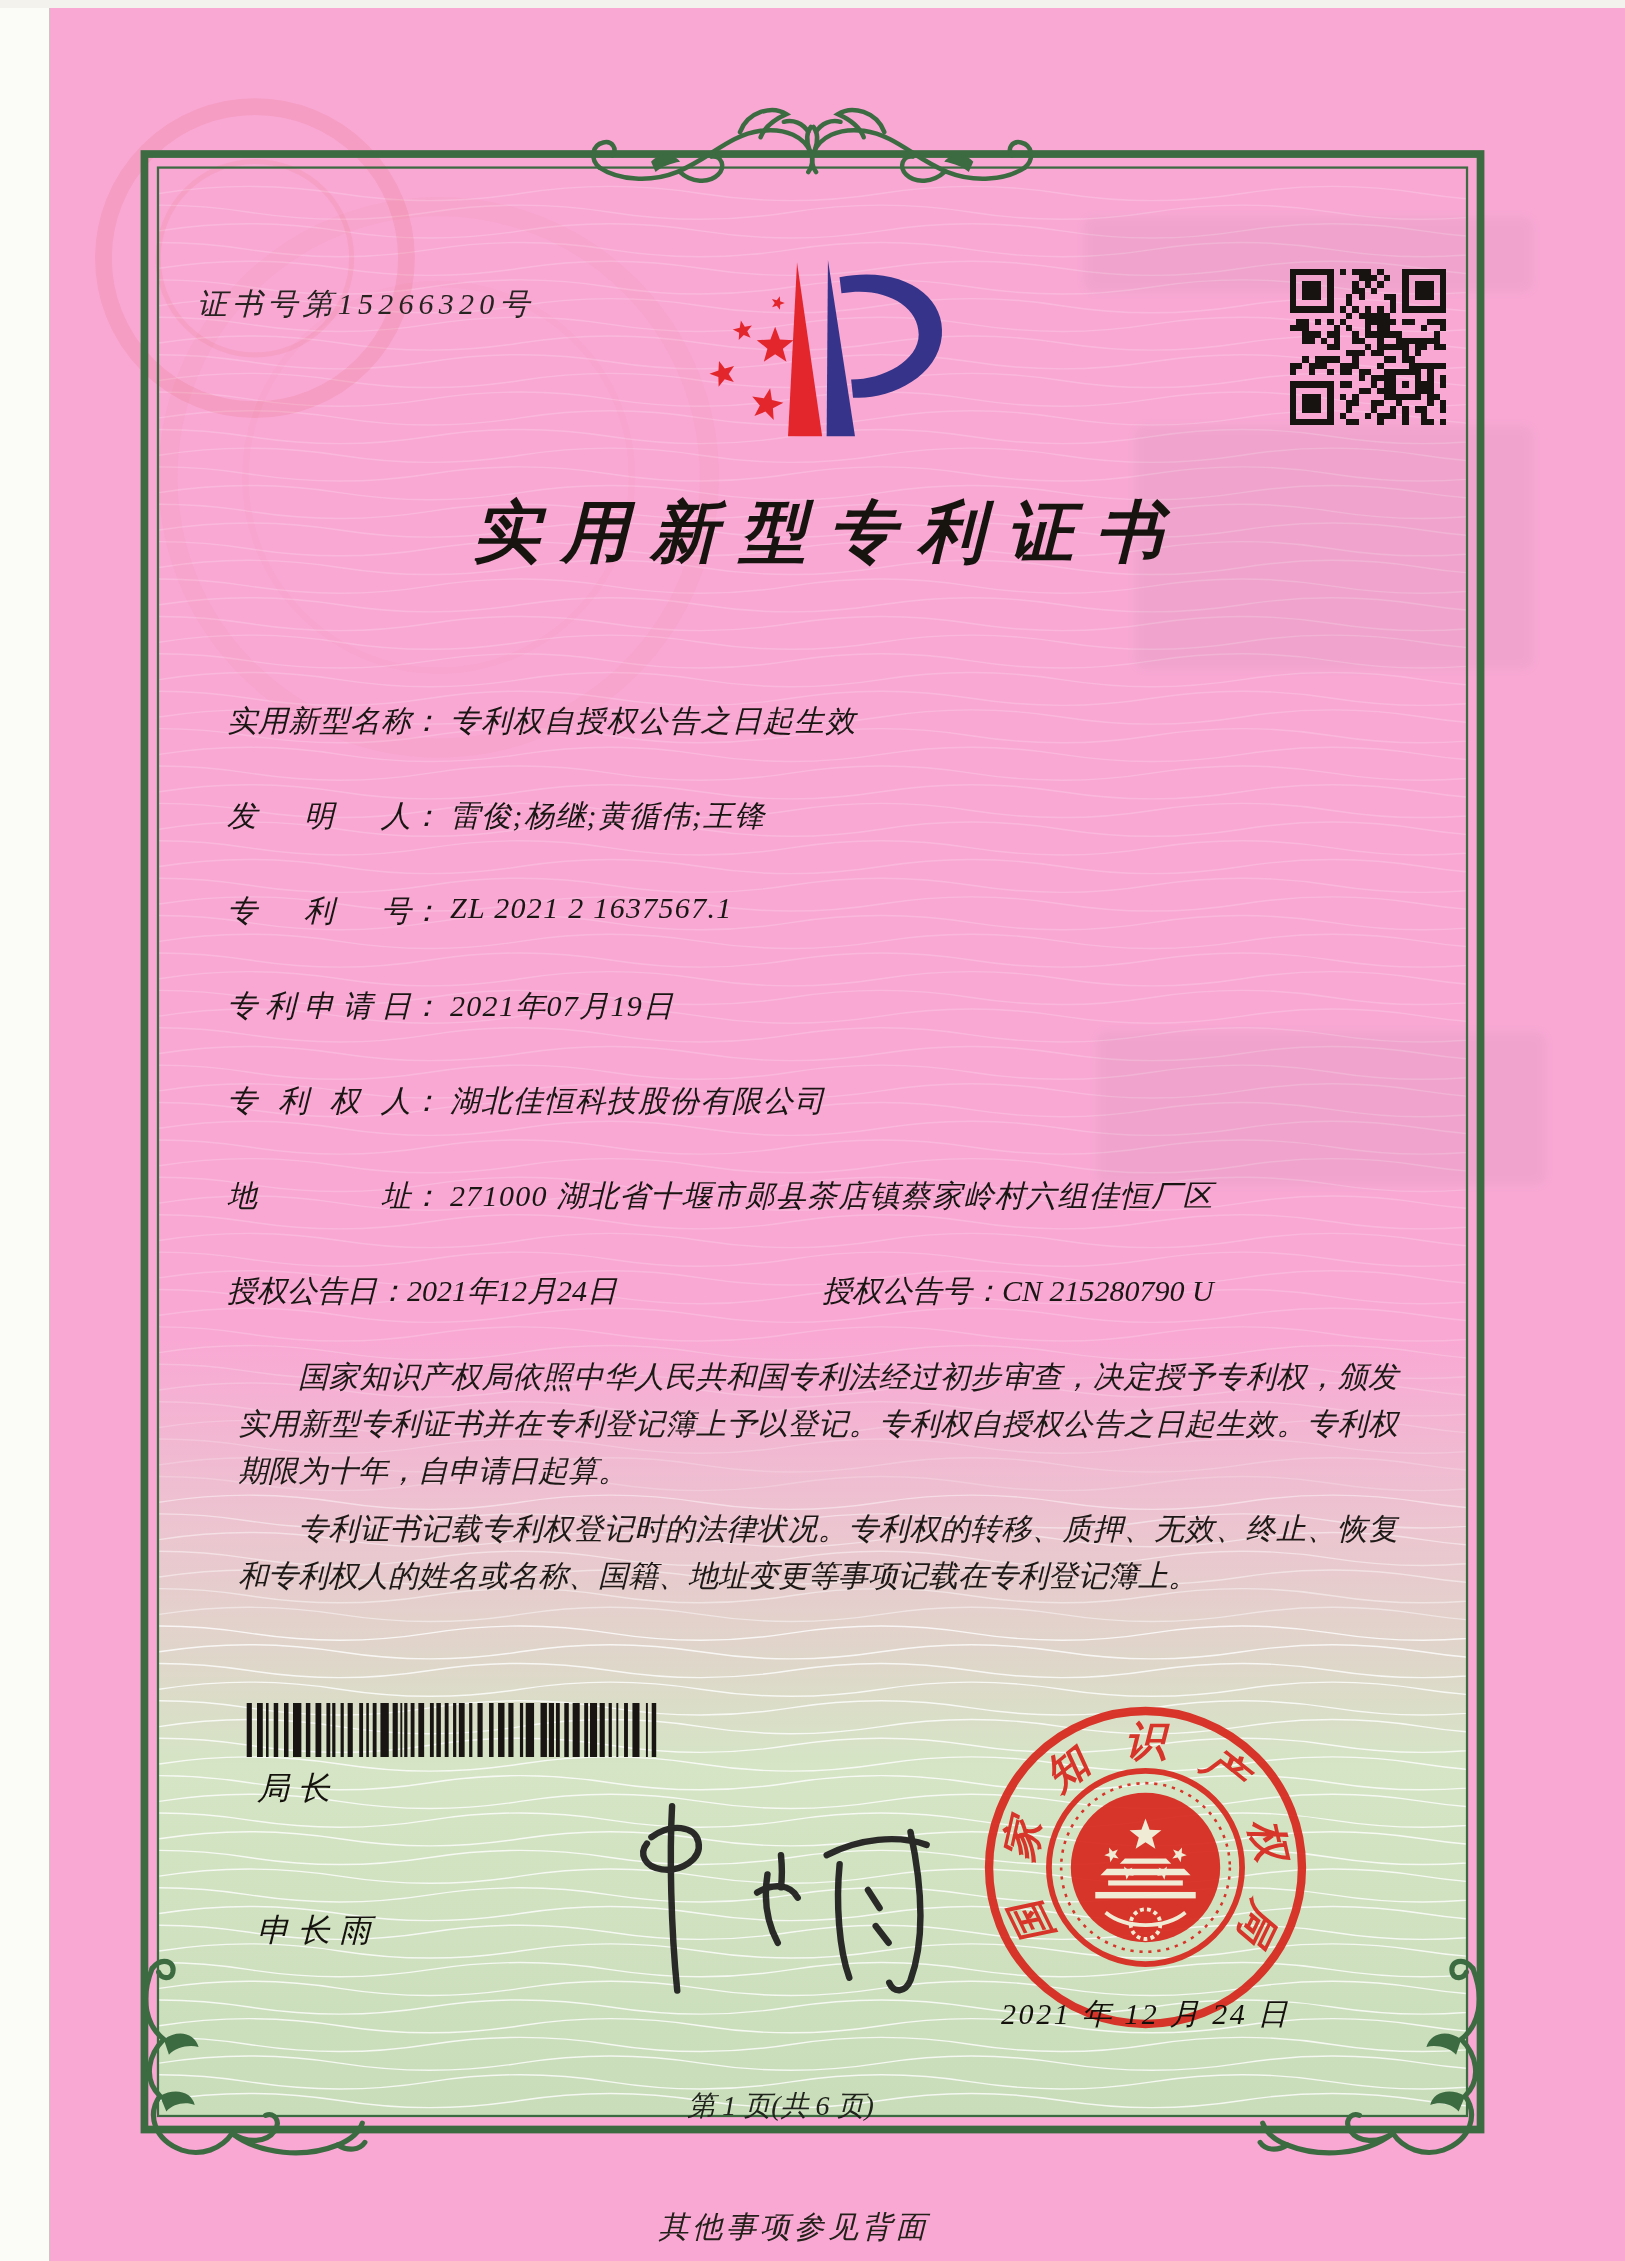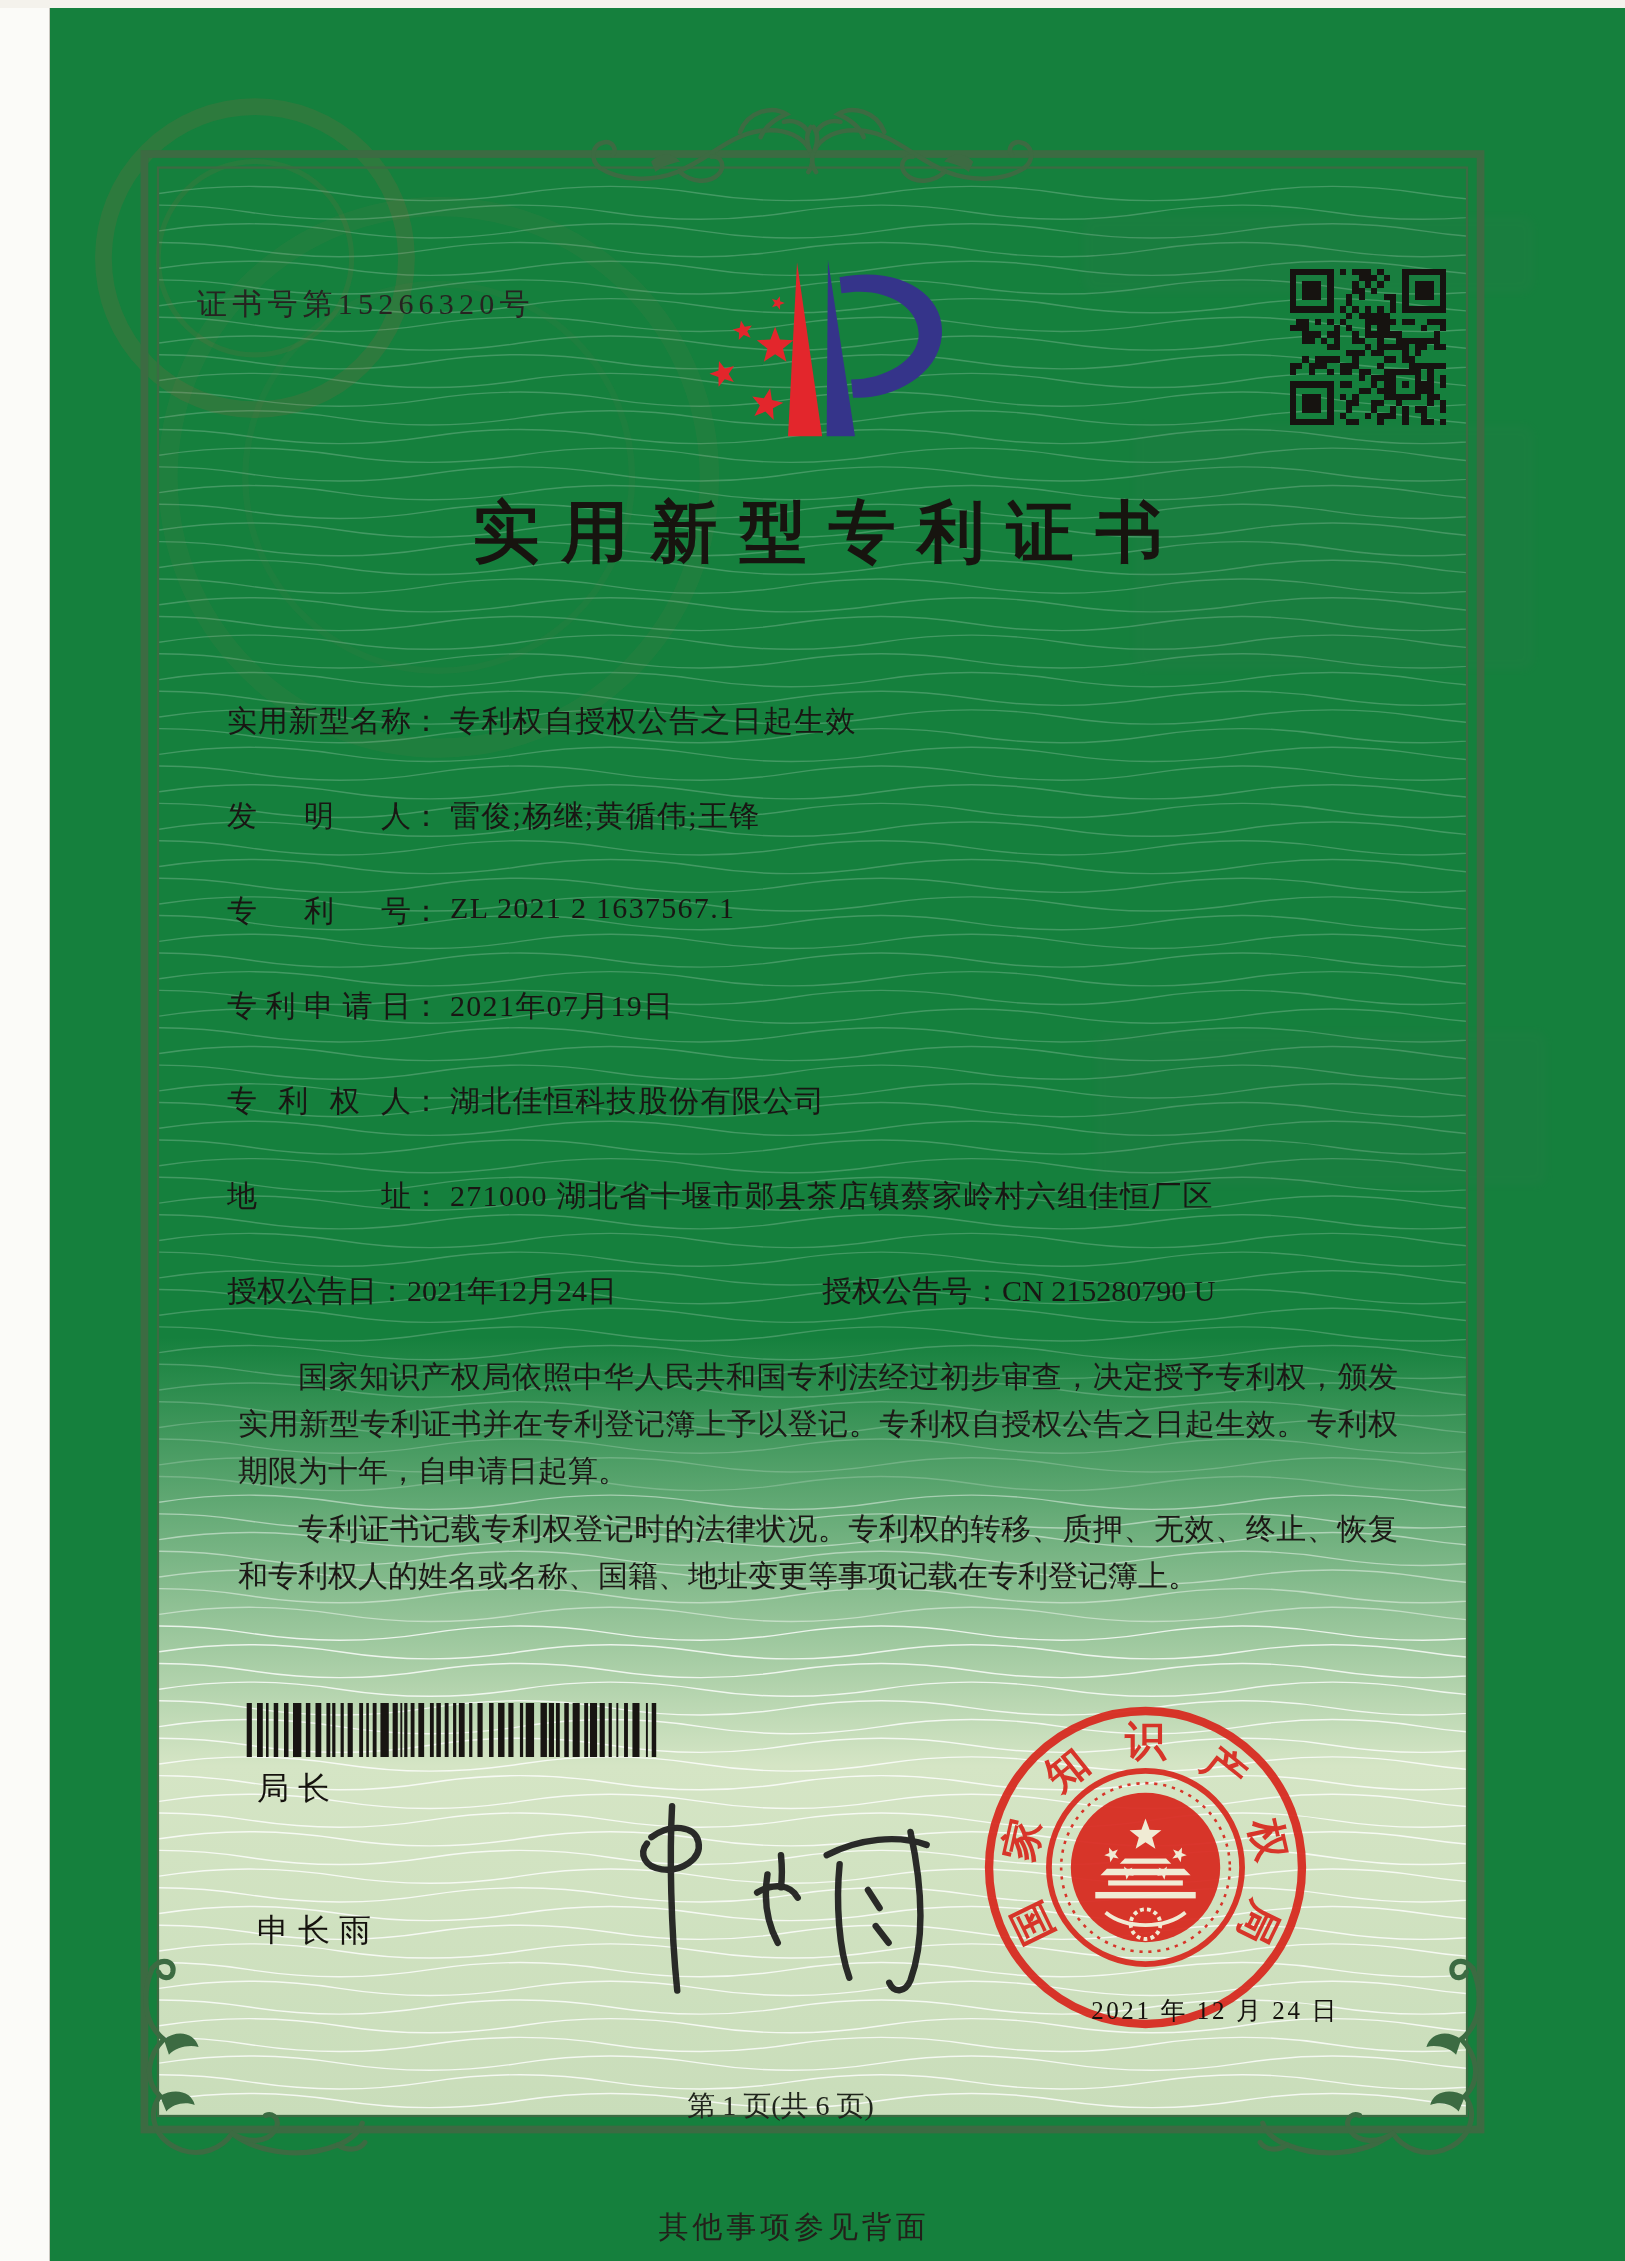--- a/index.html
+++ b/index.html
@@ -1,17 +1,17 @@
 <!DOCTYPE html>
 <html style="font-size:10.3px"><head>
 <meta charset="utf-8">
 <style>
   html,body{margin:0;padding:0;background:#e9e7e0;}
-  #page{position:relative;width:1625px;height:2261px;background:#15803d;overflow:hidden;
-        font-family:"Liberation Serif","DejaVu Serif",serif;color:#191613;}
+  #page{position:relative;width:1625px;height:2261px;background:#f9a8d4;overflow:hidden;
+        font-family:"Liberation Serif","DejaVu Serif",serif;color:#191613;font-style:italic;}
   .abs{position:absolute;}
   
   .scan-left{left:0;top:0;width:49px;height:2261px;background:#fbfbf8;border-right:1.3px solid #c9c7c0;}
   .scan-top{left:0;top:0;width:1625px;height:7.7px;background:#f4f2ec;}
   
   .inner-bg{left:159px;top:169px;width:1307px;height:1947px;
     background:linear-gradient(180deg,rgba(210,228,195,0) 0%,rgba(210,228,195,0) 60%,
       rgba(219,233,203,.45) 70%,#d5e5c5 82%,#c9ddba 100%);}
   .ghost{filter:blur(4.5px);opacity:.055;background:#6a6a6a;border-radius:11.6px;}
   
@@ -21,21 +21,21 @@
   .fields{left:227px;top:701px;width:1192px;font-size:30px;}
   .frow{height:95px;white-space:nowrap;}
   .flabel{display:inline-block;width:184px;text-align:justify;text-align-last:justify;vertical-align:top;}
   .fcolon{display:inline-block;vertical-align:top;}
   .fval{display:inline-block;margin-left:9px;vertical-align:top;letter-spacing:1.3px;}
   .grant-row{left:227px;top:1271px;width:1289px;font-size:30px;white-space:nowrap;}
   .grant2{position:absolute;left:595px;top:0;}
   .paras{left:227px;top:1342px;width:1182px;font-size:30px;line-height:47px;text-align:justify;color:#1c1916;}
   .paras p{margin:11px;text-indent:2em;}
   .director{left:257px;font-size:32px;letter-spacing:9px;color:#15120e;}
-  .seal-date{left:952px;top:1994px;width:387px;text-align:right;font-size:25px;letter-spacing:2.6px;color:#14110d;}
+  .seal-date{left:952px;top:1994px;width:387px;text-align:center;font-size:30px;letter-spacing:2.6px;color:#14110d;}
   .page-ind{left:587px;top:2087px;width:387px;text-align:center;font-size:28px;color:#20241c;}
   .back-note{left:536px;top:2207px;width:516px;text-align:center;font-size:30px;letter-spacing:3.9px;color:#23201a;}
   svg{display:block;}
 </style>
 </head>
 <body>
 
 <div id="page">
 
   <div class="abs inner-bg"></div>

